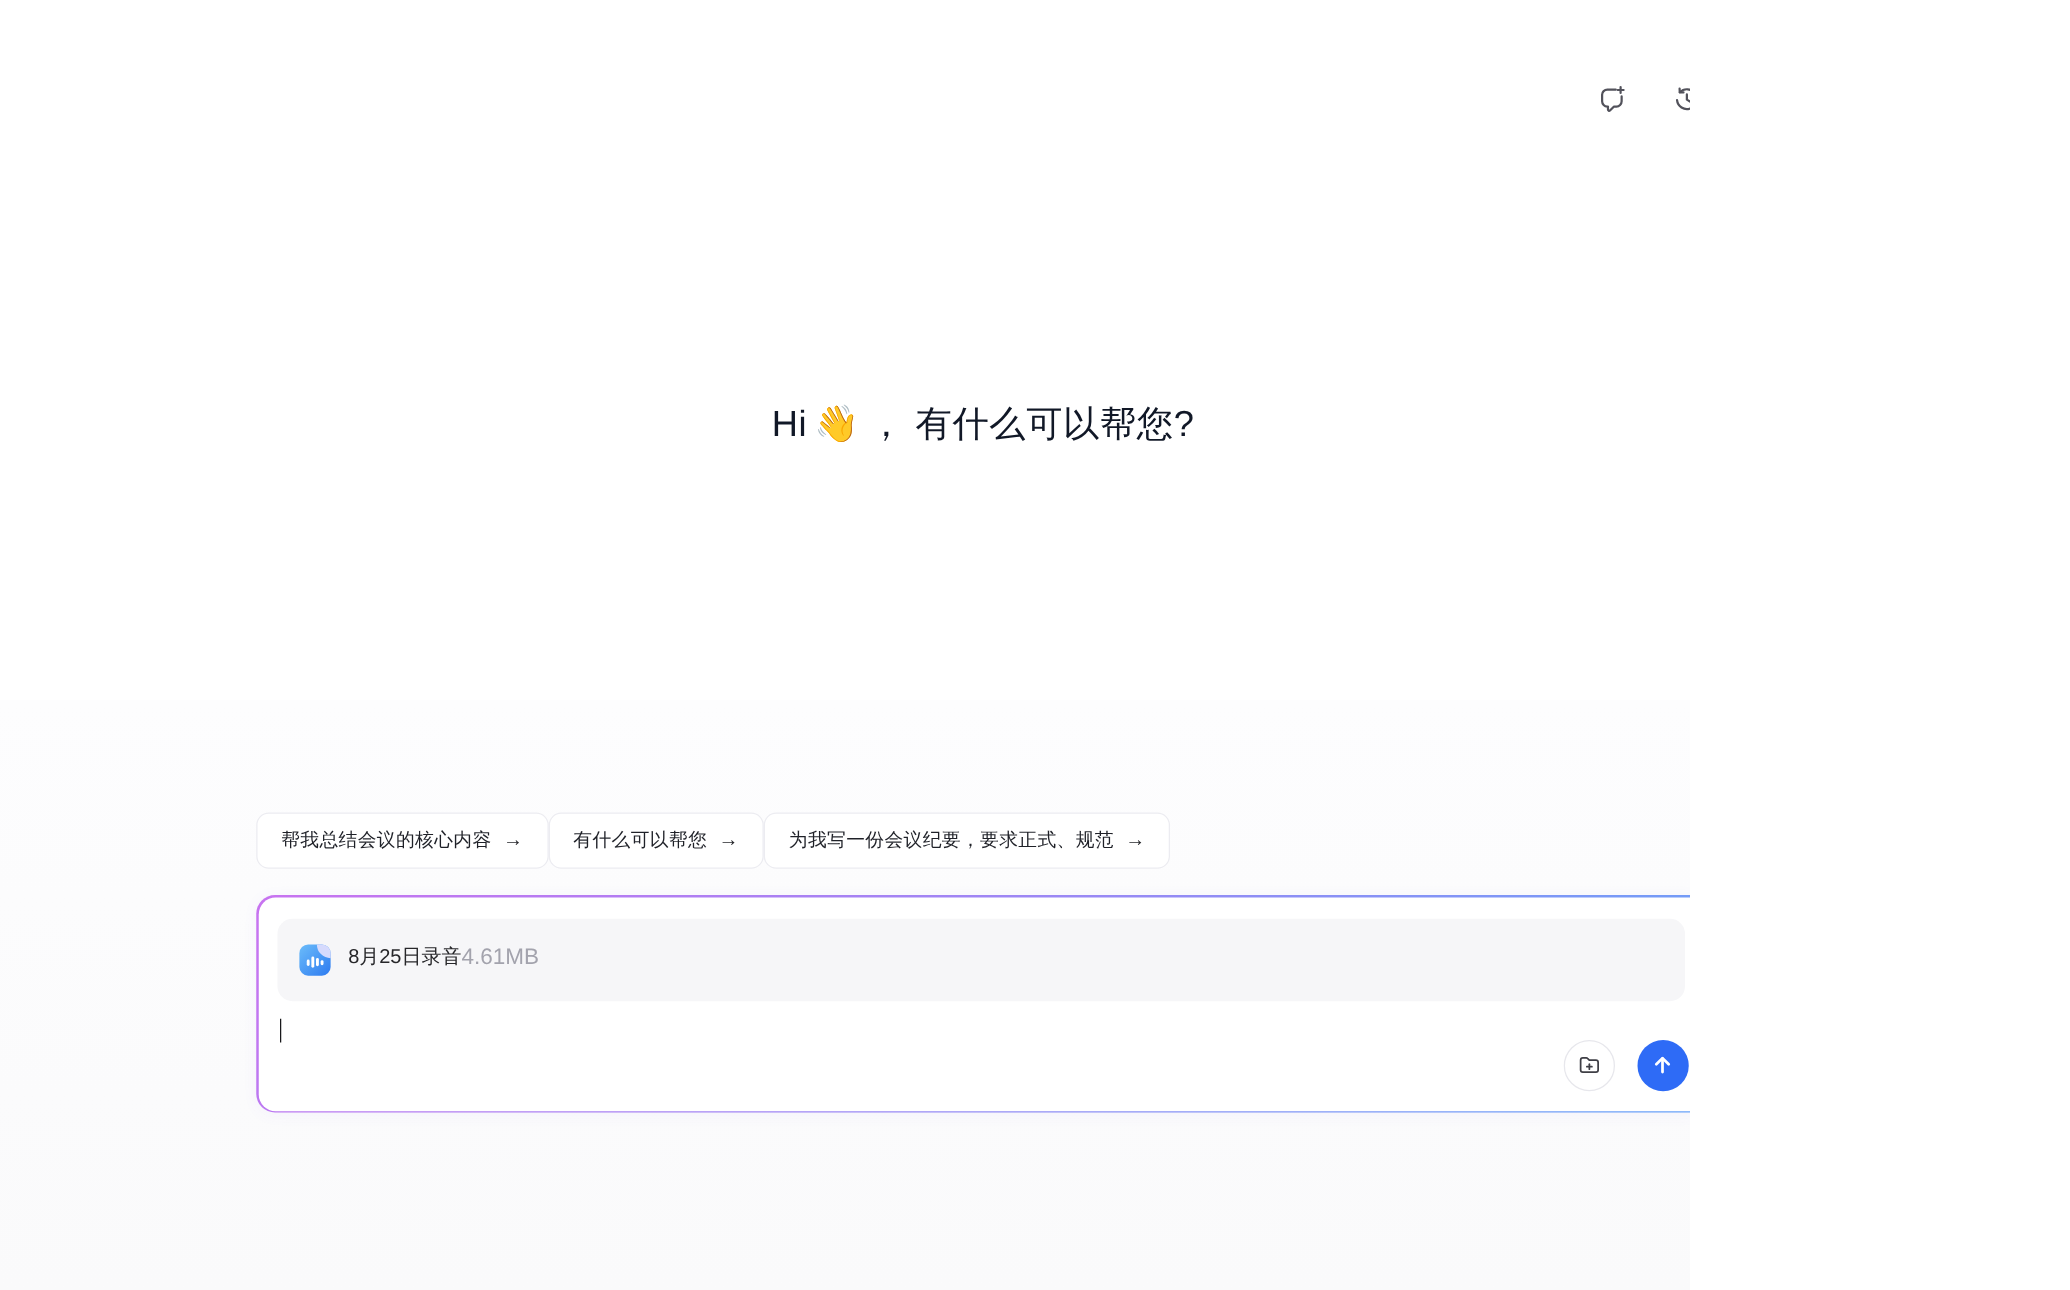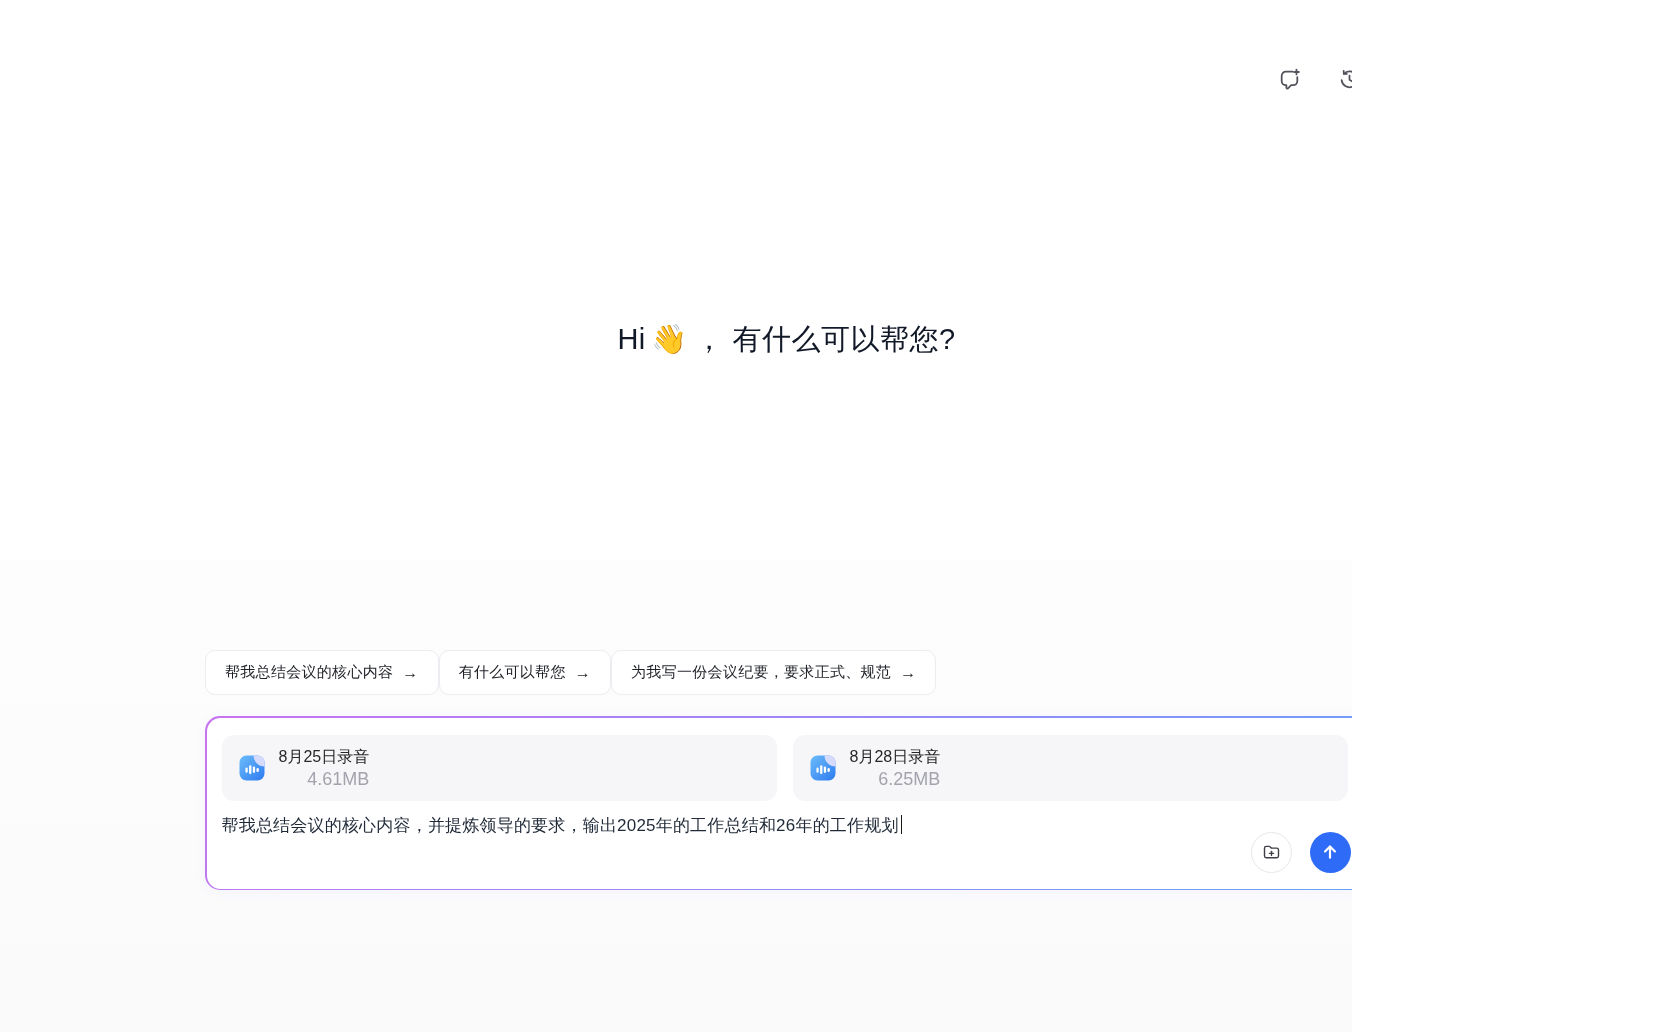--- a/index.html
+++ b/index.html
@@ -25,21 +25,21 @@
   .composer-border{position:absolute;top:716px;left:205px;width:1163px;height:174px;
     box-sizing:border-box;padding:1.5px;border-radius:15px;
     background:linear-gradient(135deg,#c873f0 0%,#9e86f4 45%,#66a3f8 100%);
     box-shadow:0 2px 12px rgba(120,90,240,.05);}
   .composer-inner{position:relative;width:100%;height:100%;box-sizing:border-box;
     background:#fff;border-radius:13.5px;padding:17px 19px 14px 15px;}
   .attachments{display:flex;gap:16px;}
   .file-card{flex:1;height:66px;background:#f6f6f8;border-radius:12px;display:flex;
     align-items:center;gap:13px;padding:0 16px;box-sizing:border-box;cursor:pointer;}
   .file-icon{width:28px;height:28px;flex:0 0 auto;display:flex;}
-  .file-meta{display:flex;flex-direction:column;justify-content:center;text-align:right;}
+  .file-meta{display:flex;justify-content:center;text-align:right;}
   .file-name{font-size:16px;color:#27272a;line-height:20px;margin-bottom:3px;}
   .file-size{font-size:18px;color:#a3a3ad;line-height:18px;}
   .composer-text{margin-top:13px;font-size:17px;color:#1f2937;line-height:24px;
     letter-spacing:.2px;white-space:nowrap;overflow:hidden;cursor:text;}
   .caret{display:inline-block;width:1.5px;height:19px;background:#18181b;
     margin-left:2px;vertical-align:-3px;animation:blink 1.1s step-end infinite;}
   @keyframes blink{50%{opacity:0;}}
   .composer-actions{position:absolute;right:16px;bottom:16px;display:flex;gap:18px;align-items:center;}
   .icon-btn{width:41px;height:41px;border-radius:50%;background:#fff;border:1px solid #e7e7ec;
     display:flex;align-items:center;justify-content:center;cursor:pointer;padding:0;}
@@ -116,43 +116,25 @@
               </g>
             </svg>
           </span>
           <span class="file-meta">
             <span class="file-name">8月25日录音</span>
             <span class="file-size">4.61MB</span>
           </span>
         </div>
 
 
-        <div class="file-card">
-          <span class="file-icon">
-            <svg width="28" height="28" viewBox="0 0 28 28">
-              <path d="M1.5 8.5A7 7 0 0 1 8.5 1.5H19.5A7 7 0 0 1 26.5 8.5V19.5A7 7 0 0 1 19.5 26.5H8.5A7 7 0 0 1 1.5 19.5Z" fill="url(#fg)"></path>
-              <path d="M15.5 1.5H19.5A7 7 0 0 1 26.5 8.5V12.5A11 11 0 0 1 15.5 1.5Z" fill="#d6dafd"></path>
-              <g fill="#ffffff">
-                <rect x="7.4" y="13.6" width="2.3" height="5.2" rx="1.15"></rect>
-                <rect x="11.1" y="11.2" width="2.3" height="9" rx="1.15"></rect>
-                <rect x="14.8" y="12.4" width="2.3" height="6.6" rx="1.15"></rect>
-                <rect x="18.5" y="14.1" width="2.3" height="4" rx="1.15"></rect>
-              </g>
-            </svg>
-          </span>
-          <span class="file-meta">
-            <span class="file-name">8月28日录音</span>
-            <span class="file-size">6.25MB</span>
-          </span>
-        </div>
 
       </div>
 
       <div class="composer-text">
-        <span>帮我总结会议的核心内容，并提炼领导的要求，输出2025年的工作总结和26年的工作规划</span><span class="caret"></span>
+        <span class="caret"></span>
       </div>
 
       <div class="composer-actions">
         <button class="icon-btn">
           <span style="display:flex;">
             <svg width="21" height="21" viewBox="0 0 24 24" fill="none" stroke="#3f3f46" stroke-width="1.6" stroke-linecap="round" stroke-linejoin="round">
               <path d="M4 7a2 2 0 0 1 2-2h3.2c.4 0 .8.17 1.1.47L11.9 7H18a2 2 0 0 1 2 2v7a2 2 0 0 1-2 2H6a2 2 0 0 1-2-2z"></path>
               <path d="M12 10.7v4.6"></path>
               <path d="M9.7 13h4.6"></path>
             </svg>

